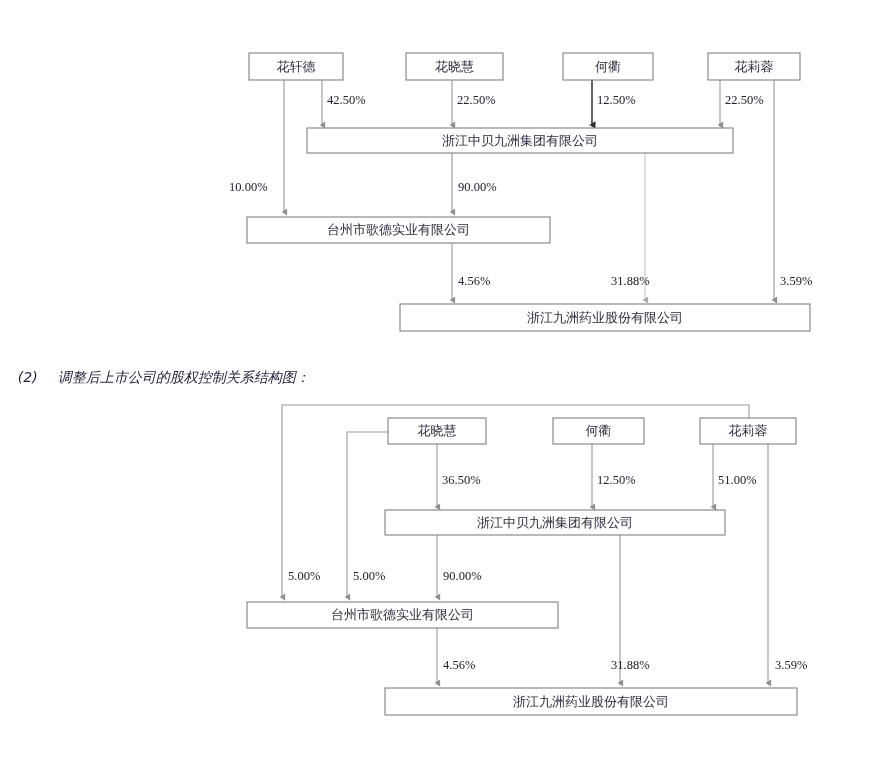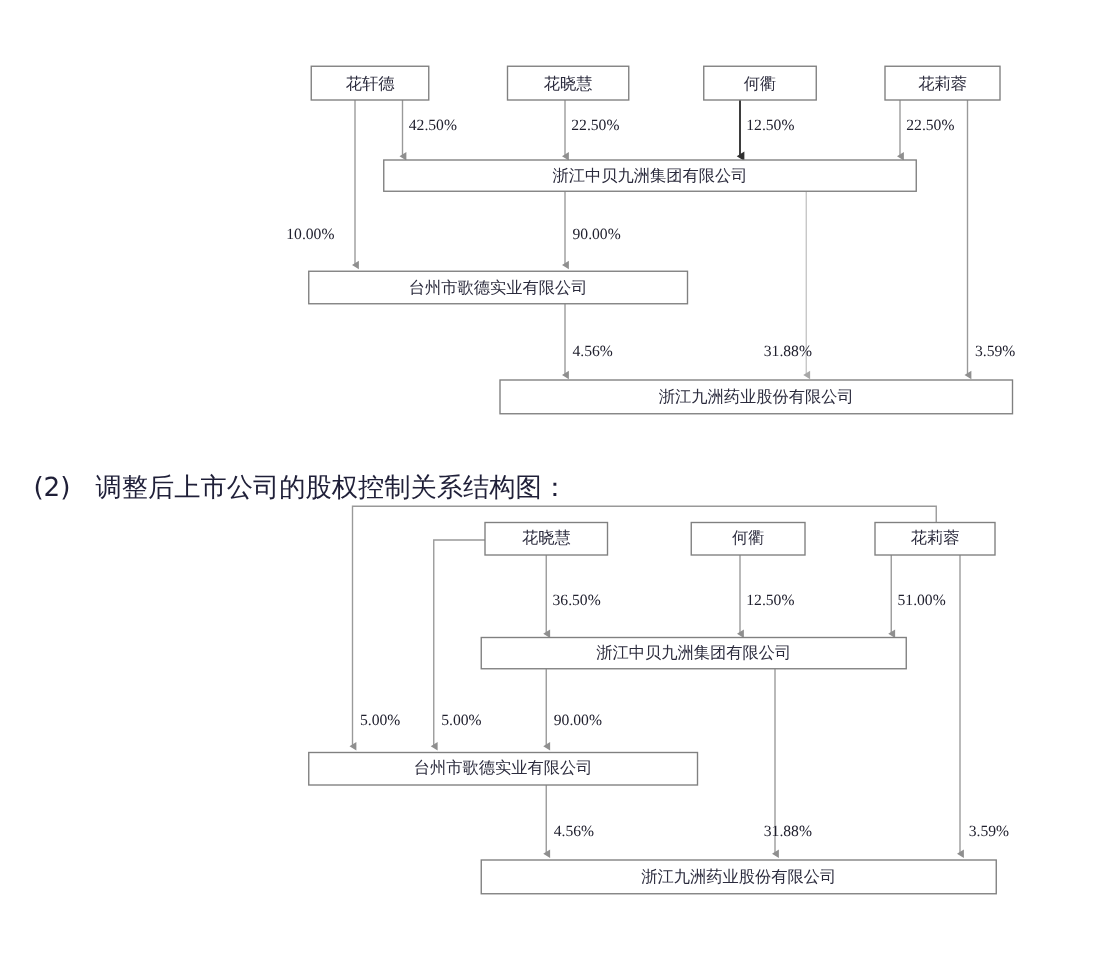--- a/index.html
+++ b/index.html
@@ -16,27 +16,28 @@
     overflow: hidden;
   }
   #page {
     position: relative;
     width: 878px;
     height: 784px;
   }
   .section-heading {
     position: absolute;
     left: 0px;
-    top: 357px;
+    top: 344px;
     width: 560px;
     font-family: "DejaVu Sans", "Liberation Sans", sans-serif;
-    font-size: 21px;
+    font-size: 14px;
     line-height: 22px;
     color: #1f1f38;
     white-space: pre;
+    font-style: italic;
   }
   .section-heading .num {
     display: inline-block;
   }
   .section-heading .txt {
     display: inline-block;
     padding-left: 20px;
   }
   svg.diagram {
     position: absolute;

